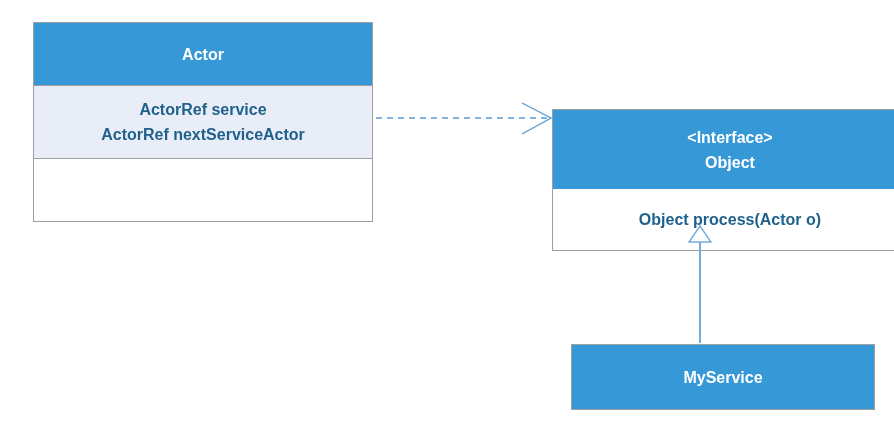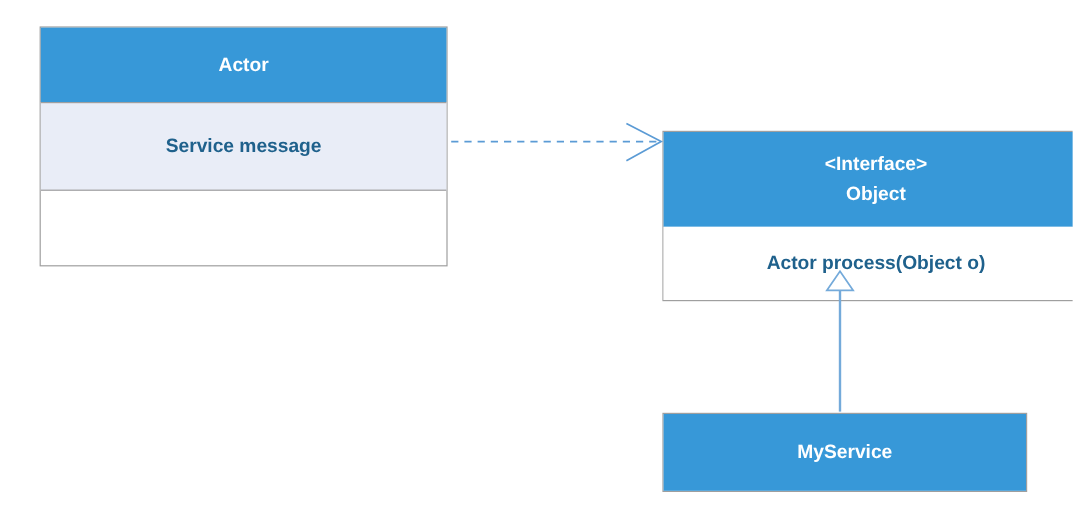--- a/index.html
+++ b/index.html
@@ -62,21 +62,21 @@
     flex: 1;
   }
   
   .box-actor   { left: 33px;  top: 22px;  width: 340px; height: 200px; }
   .box-actor .uml-header  { height: 62px; text-align: right; }
   .box-actor .uml-attrs   { height: 74px; }
   
   .box-service { left: 552px; top: 82px;  width: 356px; height: 142px; margin-top: 27px; }
   .box-service .uml-header { height: 79px; }
   
-  .box-myservice { left: 552px; top: 344px; width: 304px; height: 66px; }
+  .box-myservice { left: 571px; top: 344px; width: 304px; height: 66px; }
   .box-myservice .uml-header { flex: 1; }
 
   svg.connectors {
     position: absolute;
     left: 0; top: 0;
     width: 894px;
     height: 430px;
     pointer-events: none;
   }
   svg.connectors g { pointer-events: stroke; }
@@ -103,31 +103,32 @@
   }
 </style>
 </head>
 <body>
 
 <div class="canvas">
 
   <div class="uml-box box-actor">
     <div class="uml-header">Actor</div>
     <div class="uml-attrs">
-      <div>Service message</div>
+      <div>ActorRef service</div>
+      <div>ActorRef nextServiceActor</div>
     </div>
   </div>
 
   <div class="uml-box box-service">
     <div class="uml-header">
       <div>&lt;Interface&gt;</div>
       <div>Object</div>
     </div>
     <div class="uml-methods">
-      <div>Actor process(Object o)</div>
+      <div>Object process(Actor o)</div>
     </div>
   </div>
 
   <div class="uml-box box-myservice">
     <div class="uml-header">MyService</div>
   </div>
 
   <svg class="connectors" viewBox="0 0 894 430" xmlns="http://www.w3.org/2000/svg">
 
     <g>

